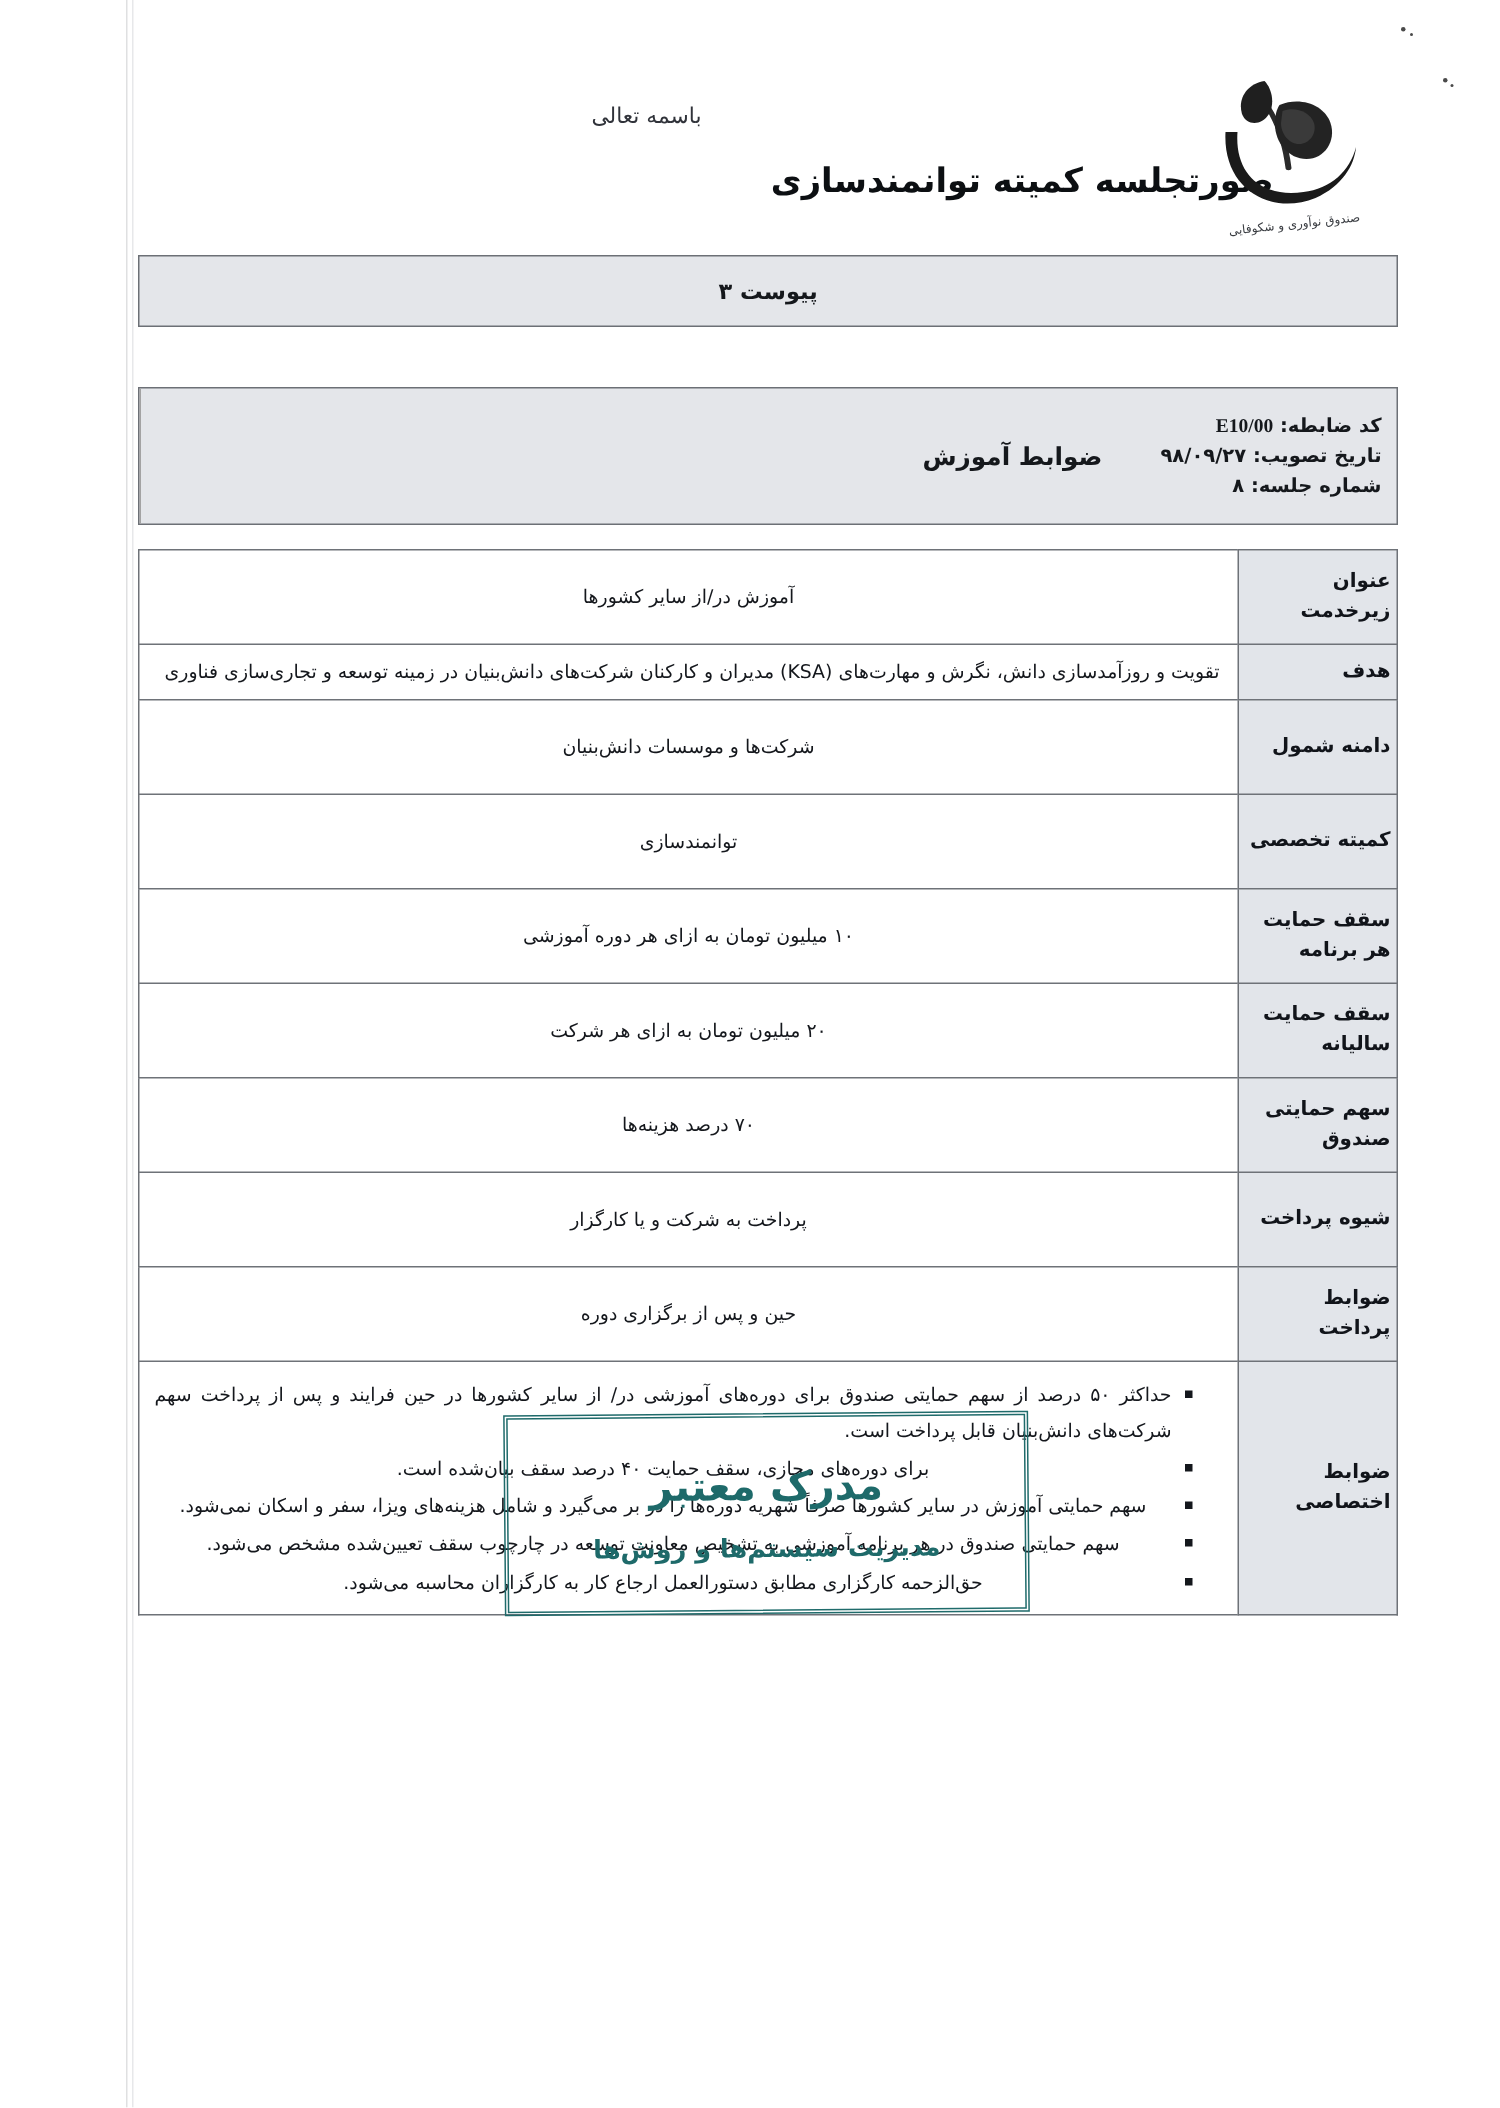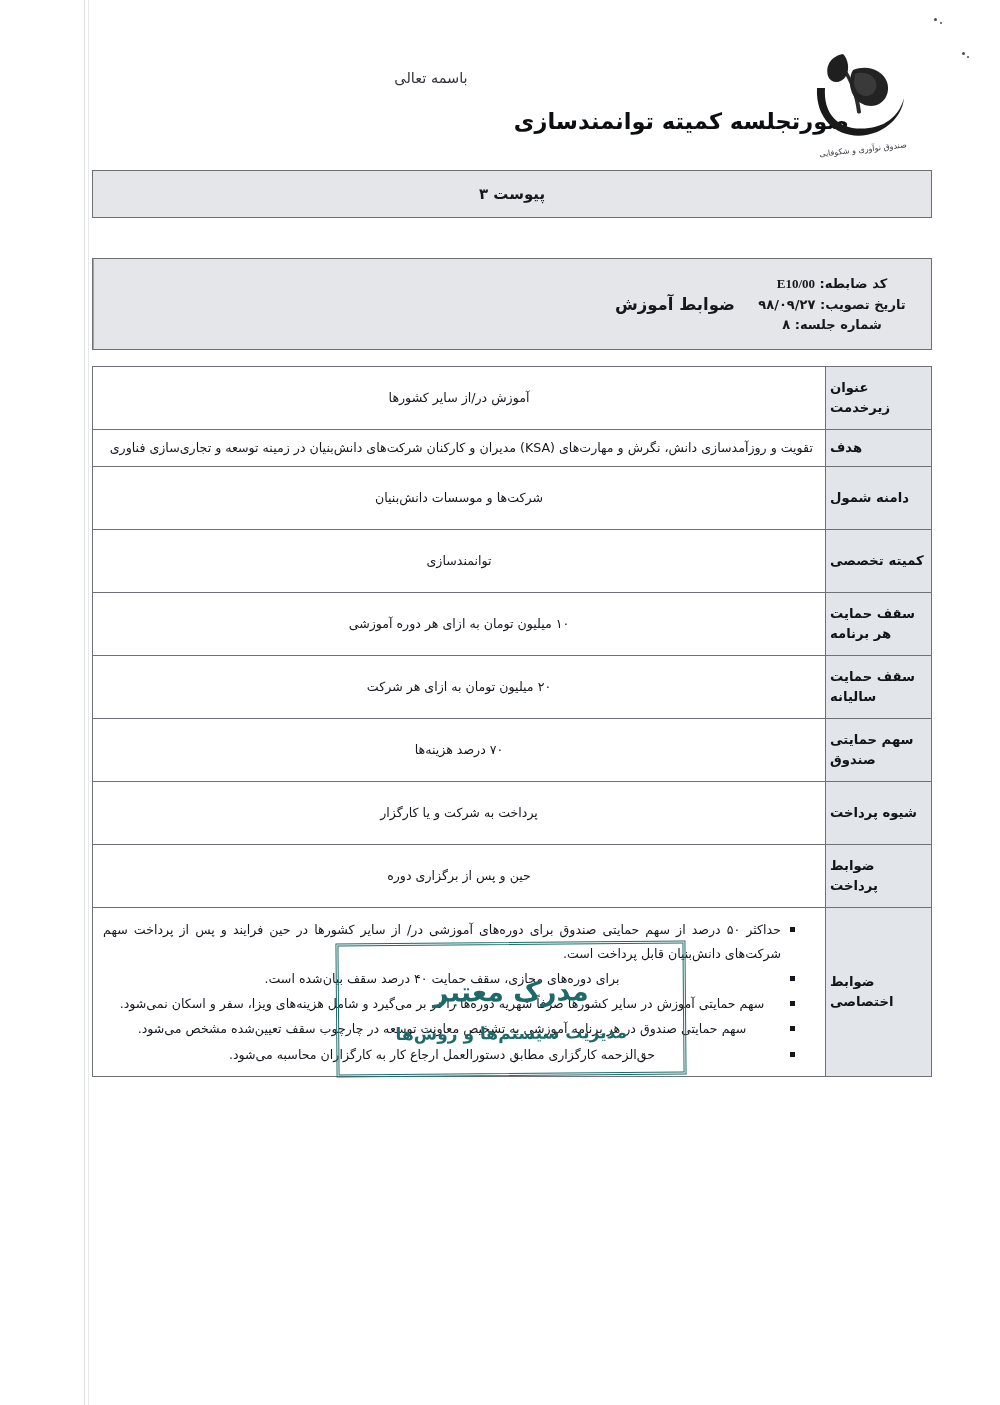--- a/index.html
+++ b/index.html
@@ -120,21 +120,21 @@
     padding: 7px 10px 7px 8px;
     display: flex;
     flex-direction: column;
     justify-content: center;
     gap: 5px;
   }
   .meta-line {
     font-size: 13px;
     font-weight: 700;
     color: #15181c;
-    text-align: center;
+    text-align: right;
     white-space: nowrap;
     direction: rtl;
   }
   .meta-line .lv { font-family: "Liberation Serif", serif; }
 
   
   .main-table {
     position: absolute;
     top: 366px; left: 92px;
     width: 840px;
@@ -142,21 +142,21 @@
     table-layout: fixed;
   }
   .main-table td {
     border: 1px solid #6e7278;
     vertical-align: middle;
     padding: 20px 8px;
   }
   td.lbl {
     width: 106px;
     background: #e2e5ea;
-    text-align: left;
+    text-align: right;
     font-size: 13.2px;
     font-weight: 700;
     color: #11141a;
     line-height: 1.55;
     padding: 6px 4px;
   }
   td.val {
     background: #ffffff;
     text-align: center;
     font-size: 12.6px;

